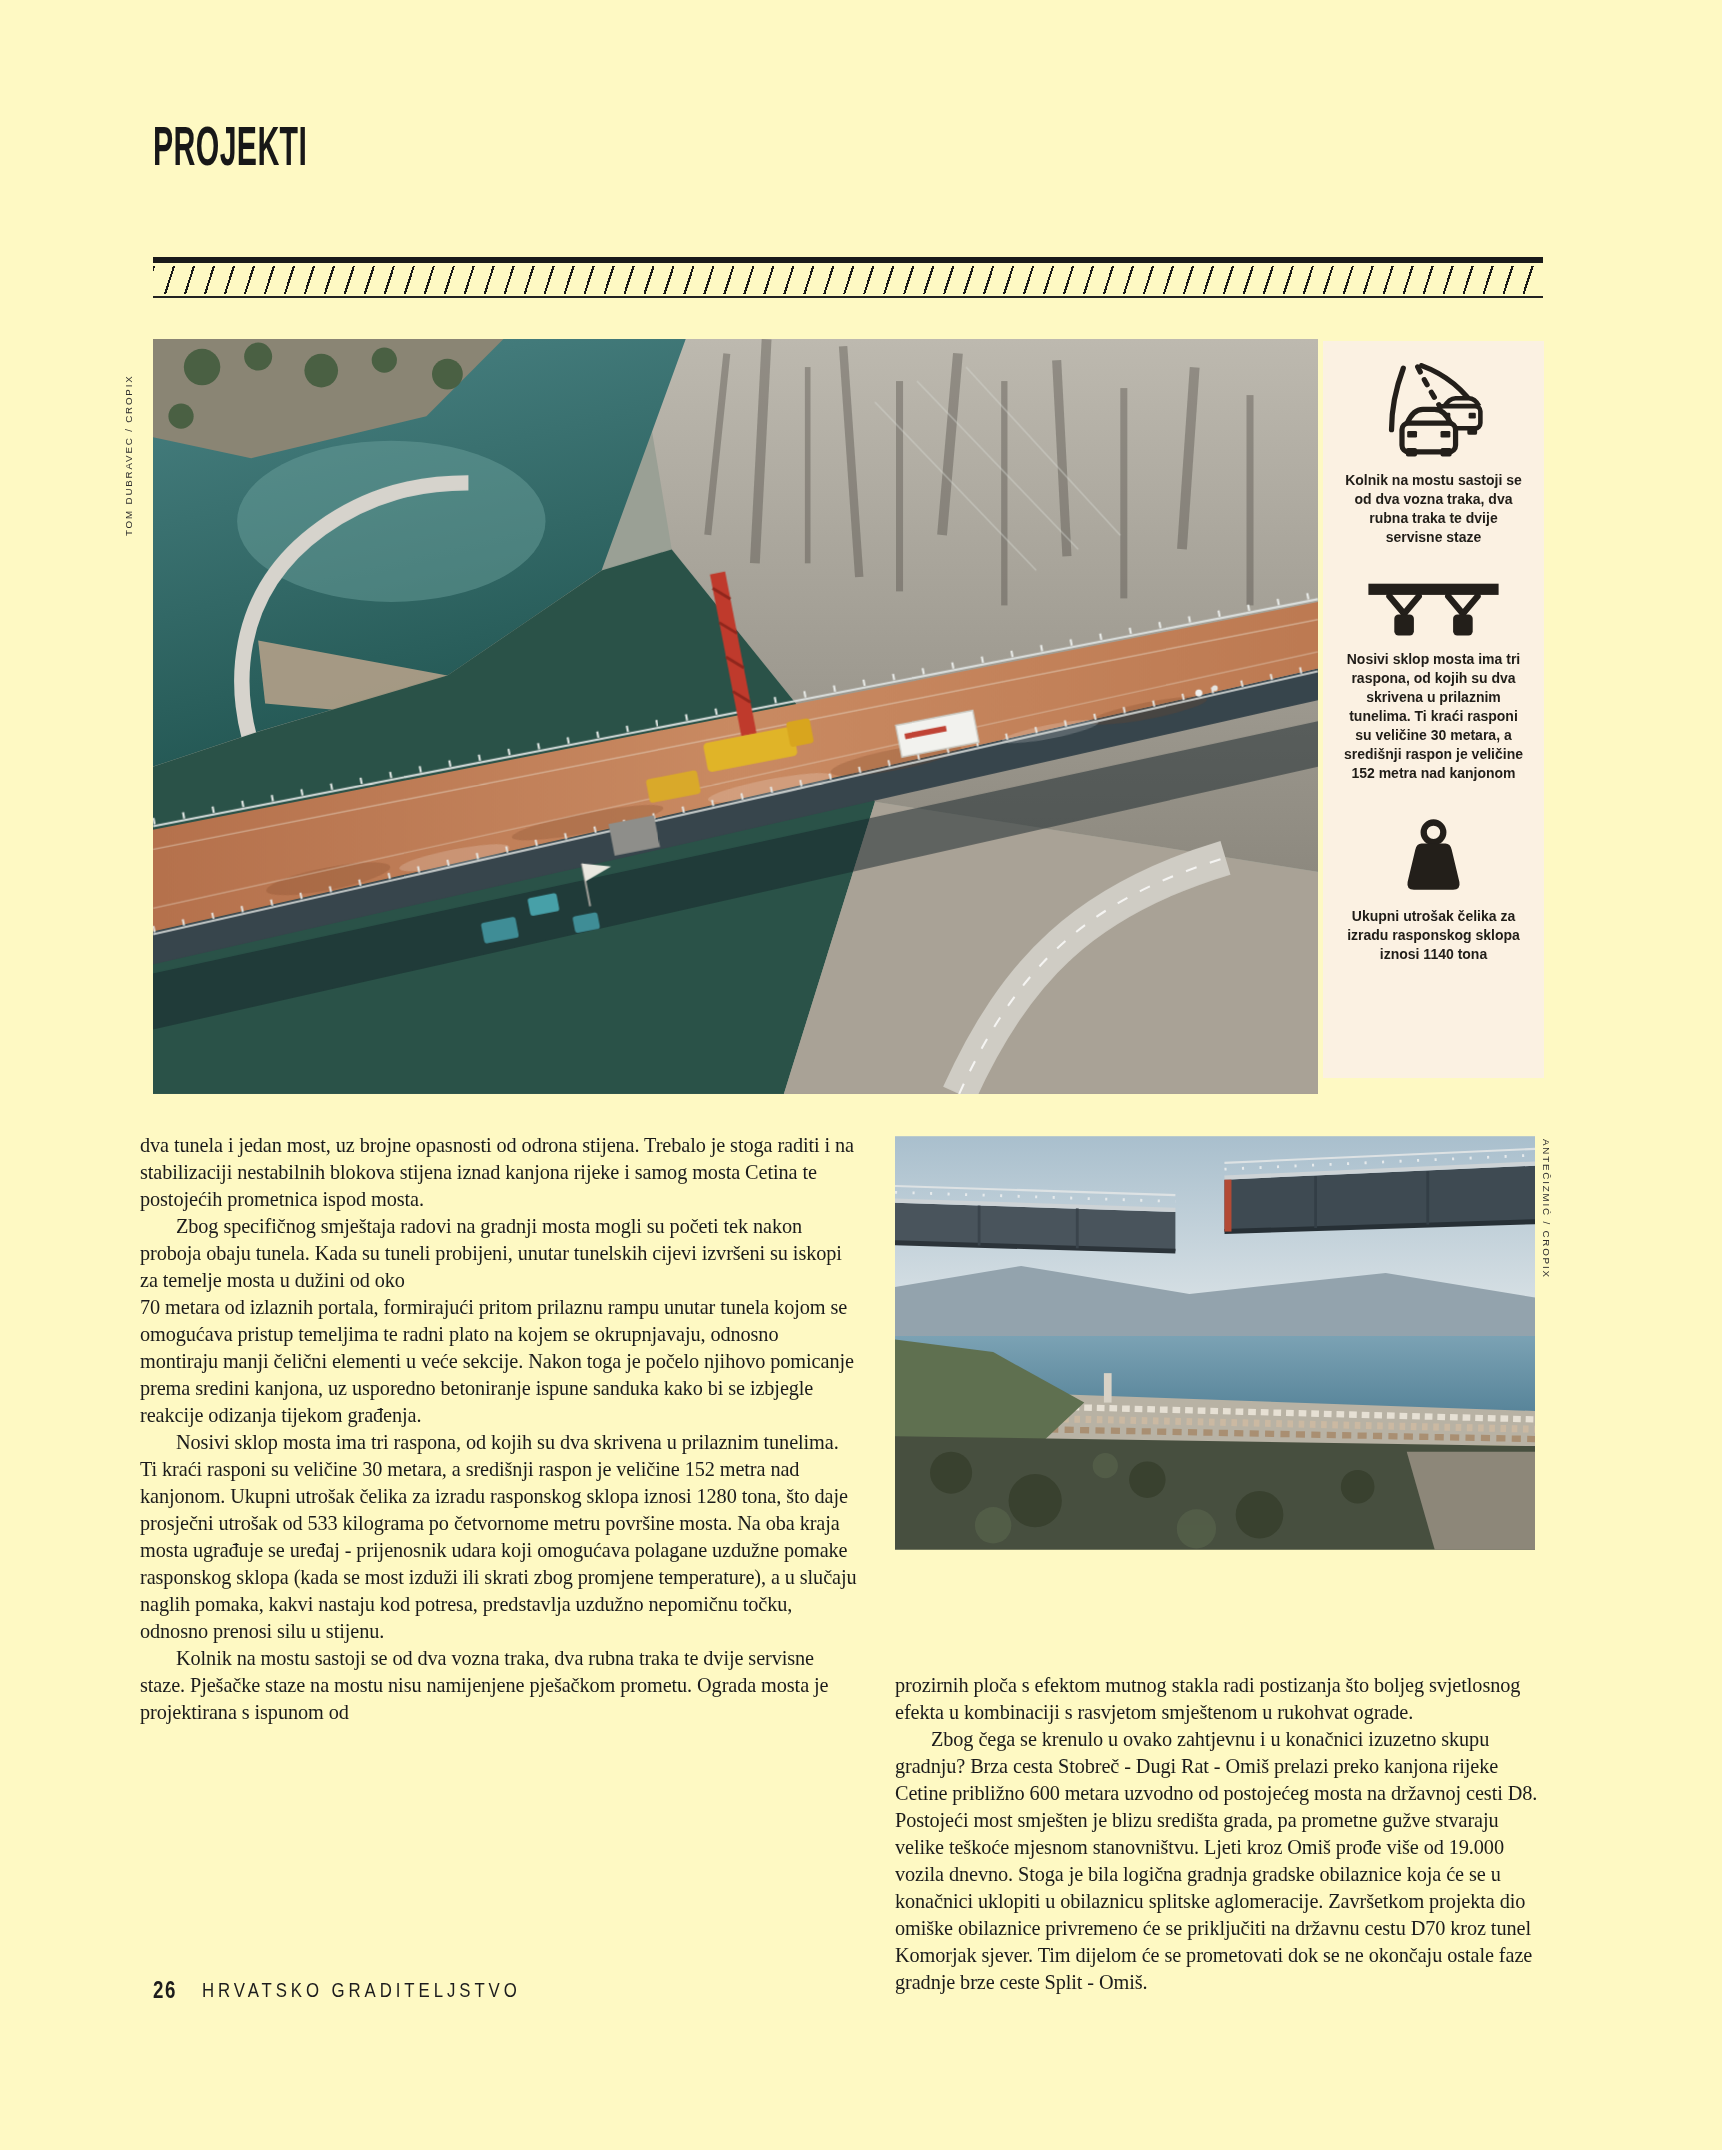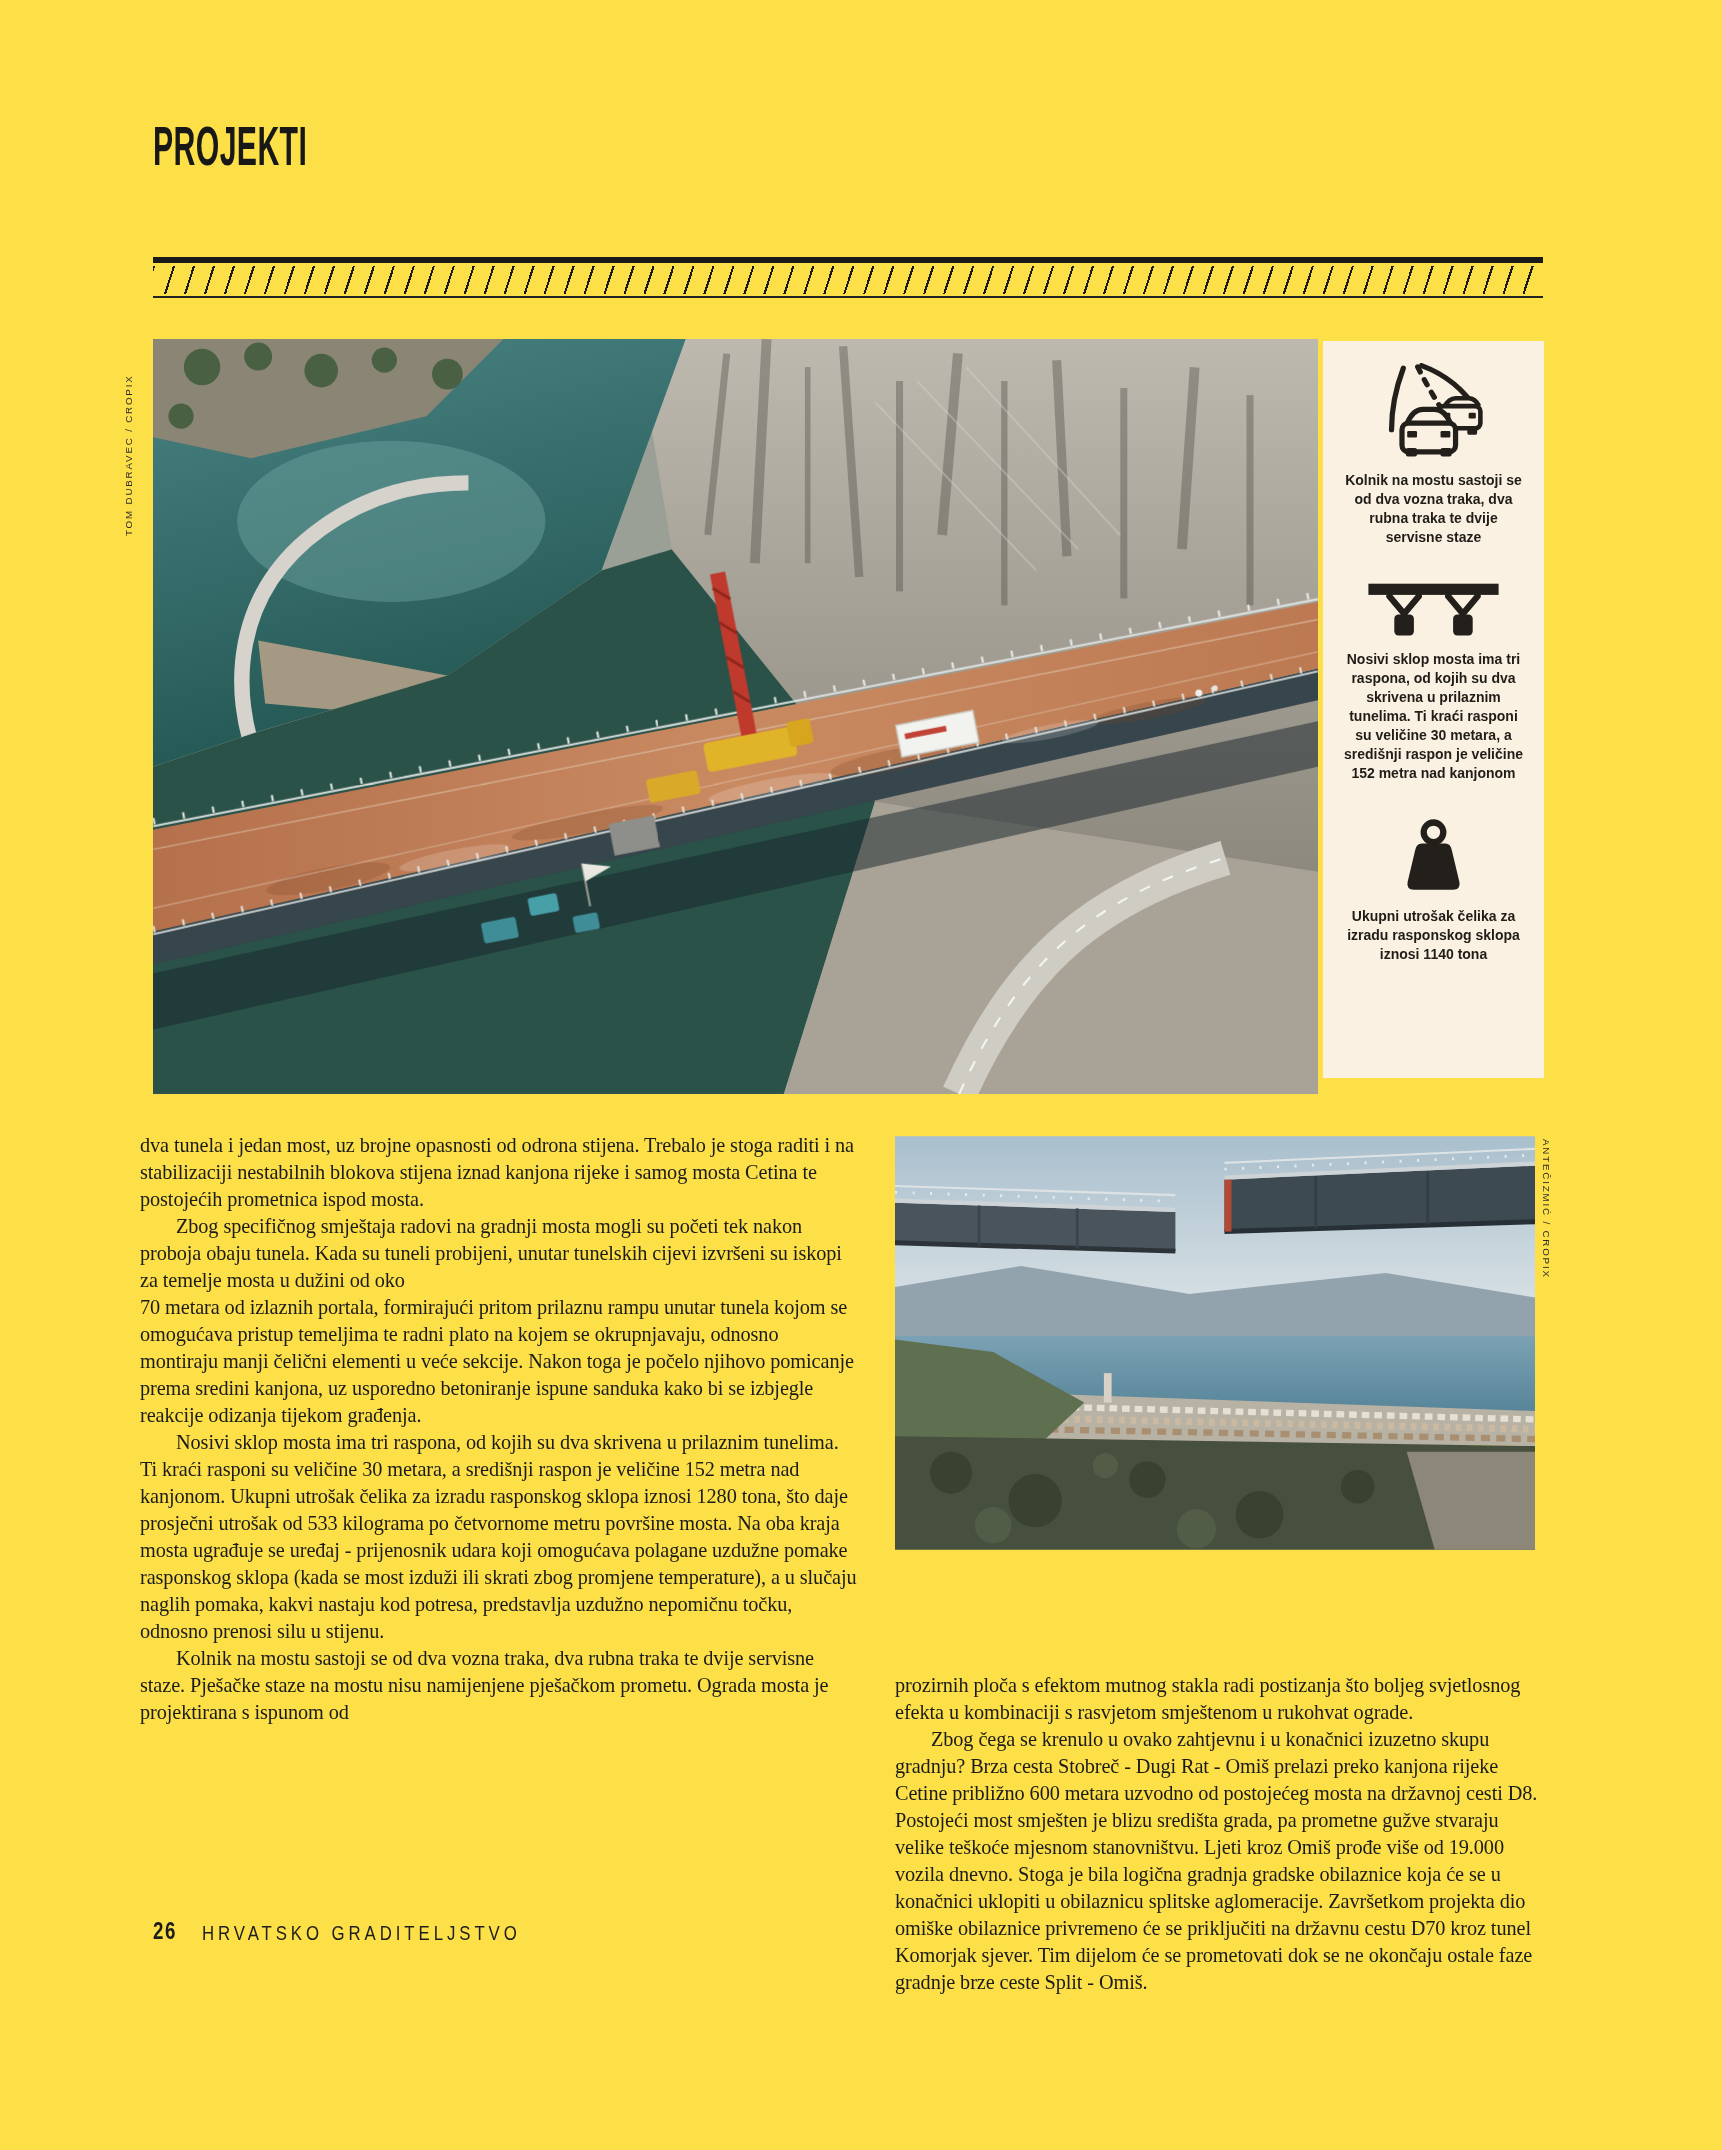--- a/index.html
+++ b/index.html
@@ -1,19 +1,19 @@
 <!DOCTYPE html>
 <html lang="hr" style="font-size:11.2px"><head>
 <meta charset="utf-8">
 <style>
   html,body{margin:0;padding:0;background:#e8e8e8;}
   .page{
     position:relative;
     width:1723px;height:2151px;
-    background:#fde047;
+    background:#fef9c3;
     font-family:"Liberation Sans",sans-serif;
     overflow:hidden;
   }
   
   .kicker{
     position:absolute;left:153px;top:118px;
     font-size:56px;font-weight:700;color:#181818;
     letter-spacing:0.7px;line-height:56px;white-space:nowrap;
     transform:scaleX(.54);transform-origin:0 0;
   }
@@ -66,21 +66,21 @@
     box-sizing:border-box;
   }
   .quote-text{
     margin-top:90px;width:365px;
     font-family:"Liberation Sans",sans-serif;
     font-weight:700;font-size:43px;line-height:43px;
     color:#c9443a;white-space:pre-line;letter-spacing:0.4px;
     transform:scaleX(.70);transform-origin:0 0;
   }
   
-  .footer{position:absolute;left:153px;top:1917px;display:flex;align-items:flex-end;color:#1d1d1d;}
+  .footer{position:absolute;left:153px;top:1976px;display:flex;align-items:center;color:#1d1d1d;}
   .footer .pg{
     font-size:24px;font-weight:700;letter-spacing:2.1px;white-space:nowrap;
     transform:scaleX(.78);transform-origin:0 100%;
   }
   .footer .mag{
     margin-left:18px;font-size:21px;font-weight:400;letter-spacing:4.9px;white-space:nowrap;
     transform:scaleX(.80);transform-origin:0 100%;
   }
 </style>
 </head>

